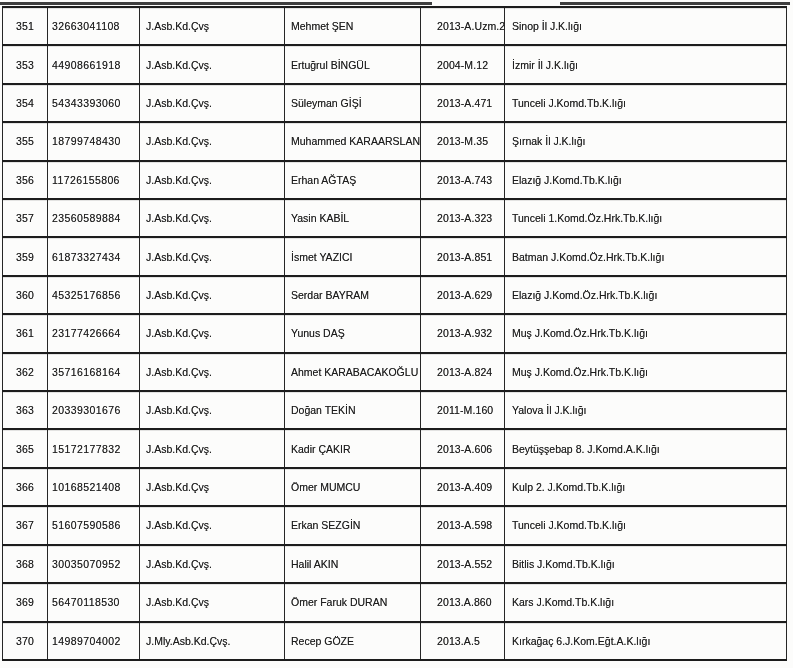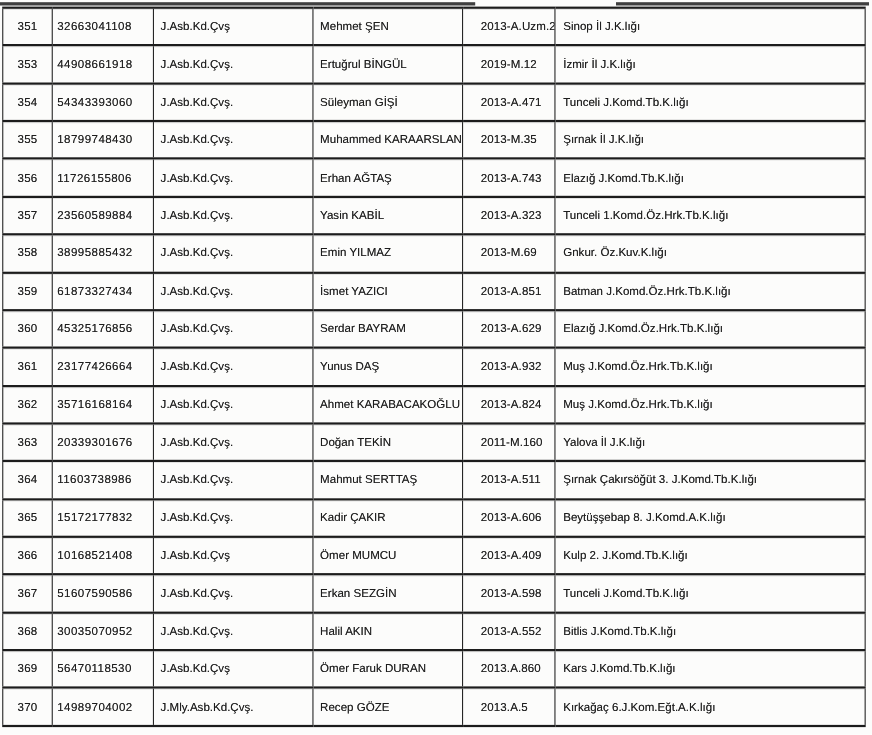--- a/index.html
+++ b/index.html
@@ -81,21 +81,21 @@
       <td class="c-rank">J.Asb.Kd.Çvş</td>
       <td class="c-name">Mehmet ŞEN</td>
       <td class="c-code">2013-A.Uzm.285</td>
       <td class="c-unit">Sinop İl J.K.lığı</td>
     </tr>
         <tr>
       <td class="c-no">353</td>
       <td class="c-id">44908661918</td>
       <td class="c-rank">J.Asb.Kd.Çvş.</td>
       <td class="c-name">Ertuğrul BİNGÜL</td>
-      <td class="c-code">2019-M.12</td>
+      <td class="c-code">2004-M.12</td>
       <td class="c-unit">İzmir İl J.K.lığı</td>
     </tr>
         <tr>
       <td class="c-no">354</td>
       <td class="c-id">54343393060</td>
       <td class="c-rank">J.Asb.Kd.Çvş.</td>
       <td class="c-name">Süleyman GİŞİ</td>
       <td class="c-code">2013-A.471</td>
       <td class="c-unit">Tunceli J.Komd.Tb.K.lığı</td>
     </tr>
@@ -117,28 +117,20 @@
     </tr>
         <tr>
       <td class="c-no">357</td>
       <td class="c-id">23560589884</td>
       <td class="c-rank">J.Asb.Kd.Çvş.</td>
       <td class="c-name">Yasin KABİL</td>
       <td class="c-code">2013-A.323</td>
       <td class="c-unit">Tunceli 1.Komd.Öz.Hrk.Tb.K.lığı</td>
     </tr>
         <tr>
-      <td class="c-no">358</td>
-      <td class="c-id">38995885432</td>
-      <td class="c-rank">J.Asb.Kd.Çvş.</td>
-      <td class="c-name">Emin YILMAZ</td>
-      <td class="c-code">2013-M.69</td>
-      <td class="c-unit">Gnkur. Öz.Kuv.K.lığı</td>
-    </tr>
-        <tr>
       <td class="c-no">359</td>
       <td class="c-id">61873327434</td>
       <td class="c-rank">J.Asb.Kd.Çvş.</td>
       <td class="c-name">İsmet YAZICI</td>
       <td class="c-code">2013-A.851</td>
       <td class="c-unit">Batman J.Komd.Öz.Hrk.Tb.K.lığı</td>
     </tr>
         <tr>
       <td class="c-no">360</td>
       <td class="c-id">45325176856</td>
@@ -163,28 +155,20 @@
       <td class="c-code">2013-A.824</td>
       <td class="c-unit">Muş J.Komd.Öz.Hrk.Tb.K.lığı</td>
     </tr>
         <tr>
       <td class="c-no">363</td>
       <td class="c-id">20339301676</td>
       <td class="c-rank">J.Asb.Kd.Çvş.</td>
       <td class="c-name">Doğan TEKİN</td>
       <td class="c-code">2011-M.160</td>
       <td class="c-unit">Yalova İl J.K.lığı</td>
-    </tr>
-        <tr>
-      <td class="c-no">364</td>
-      <td class="c-id">11603738986</td>
-      <td class="c-rank">J.Asb.Kd.Çvş.</td>
-      <td class="c-name">Mahmut SERTTAŞ</td>
-      <td class="c-code">2013-A.511</td>
-      <td class="c-unit">Şırnak Çakırsöğüt  3. J.Komd.Tb.K.lığı</td>
     </tr>
         <tr>
       <td class="c-no">365</td>
       <td class="c-id">15172177832</td>
       <td class="c-rank">J.Asb.Kd.Çvş.</td>
       <td class="c-name">Kadir ÇAKIR</td>
       <td class="c-code">2013-A.606</td>
       <td class="c-unit">Beytüşşebap 8. J.Komd.A.K.lığı</td>
     </tr>
         <tr>

